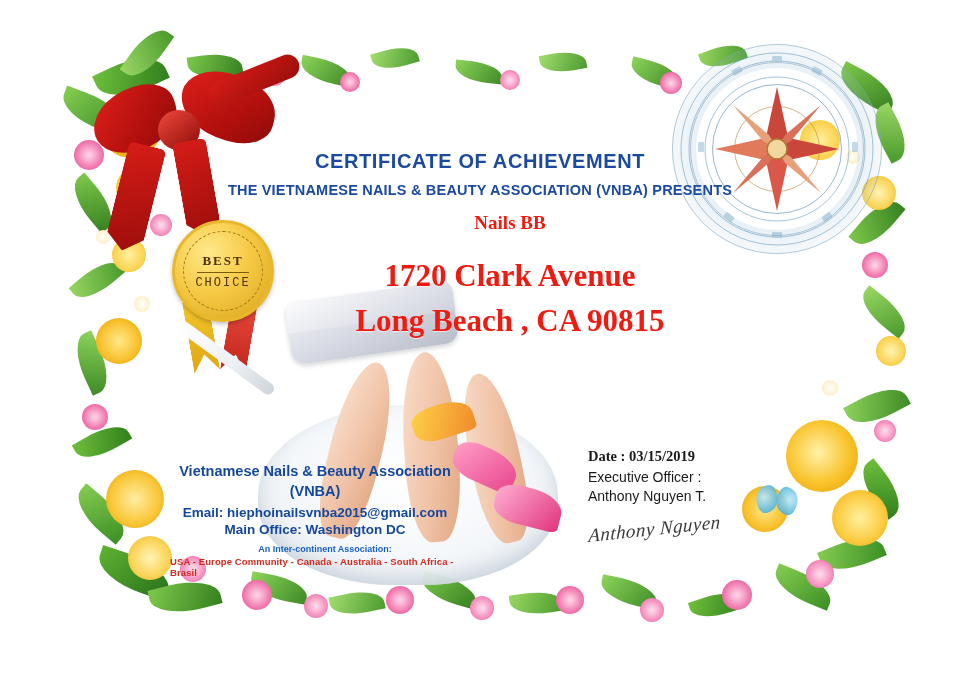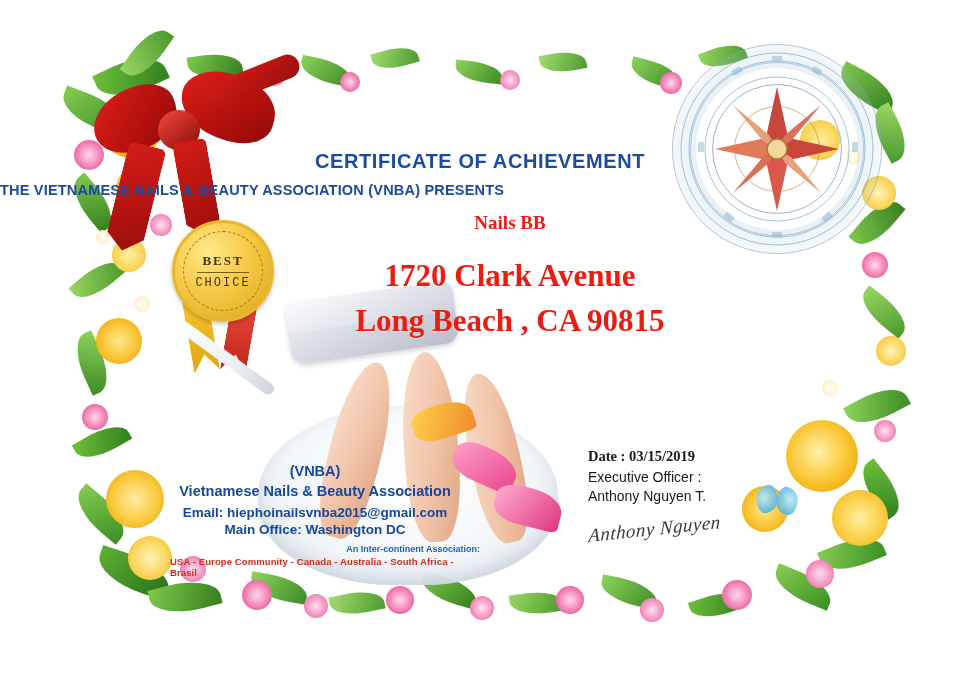--- a/index.html
+++ b/index.html
@@ -152,21 +152,21 @@
     color: #1b4aa0;
     letter-spacing: .6px;
     z-index: 10;
     font-family: "Liberation Sans", sans-serif;
   }
   .subtitle {
     position: absolute;
     left: 0;
     right: 0;
     top: 182px;
-    text-align: left;
+    text-align: center;
     font-size: 14.5px;
     font-weight: bold;
     color: #1b4aa0;
     letter-spacing: .2px;
     z-index: 10;
   }
   .salon-name,
   .salon-street,
   .salon-city {
     position: absolute;
@@ -206,21 +206,21 @@
     font-weight: bold;
     z-index: 10;
   }
   .assoc-name { font-size: 14.5px; line-height: 1.35; }
   .assoc-email { font-size: 13.5px; margin-top: 4px; }
   .assoc-office { font-size: 13.5px; margin-top: 2px; }
   .assoc-inter {
     font-size: 9px;
     color: #1a5fc4;
     margin-top: 7px;
-    text-align: right;
+    text-align: center;
     padding-left: 20px;
   }
   .assoc-countries {
     font-size: 9.5px;
     color: #d02b1f;
     margin-top: 2px;
     letter-spacing: .1px;
     text-align: left;
     padding-left: 20px;
   }
@@ -484,22 +484,22 @@
 
   <div class="title">CERTIFICATE OF ACHIEVEMENT</div>
   <div class="subtitle">THE VIETNAMESE NAILS &amp; BEAUTY ASSOCIATION (VNBA) PRESENTS</div>
 
   <div class="salon-name">Nails BB</div>
   <div class="salon-street">1720 Clark Avenue</div>
   <div class="salon-city">Long Beach  , CA  90815</div>
 
 
   <div class="assoc-block">
+    <div class="assoc-name">Vietnamese Nails &amp; Beauty Association</div>
     <div class="assoc-name">(VNBA)</div>
-    <div class="assoc-name">Vietnamese Nails &amp; Beauty Association</div>
     <div class="assoc-email">Email: hiephoinailsvnba2015@gmail.com</div>
     <div class="assoc-office">Main Office: Washington DC</div>
     <div class="assoc-inter">An Inter-continent Association:</div>
     <div class="assoc-countries">USA - Europe Community - Canada - Australia - South Africa - Brasil</div>
   </div>
 
   <div class="sign-block">
     <div class="sign-date">Date : 03/15/2019</div>
     <div class="sign-officer-label">Executive Officer :</div>
     <div class="sign-officer-label">Anthony Nguyen T.</div>

